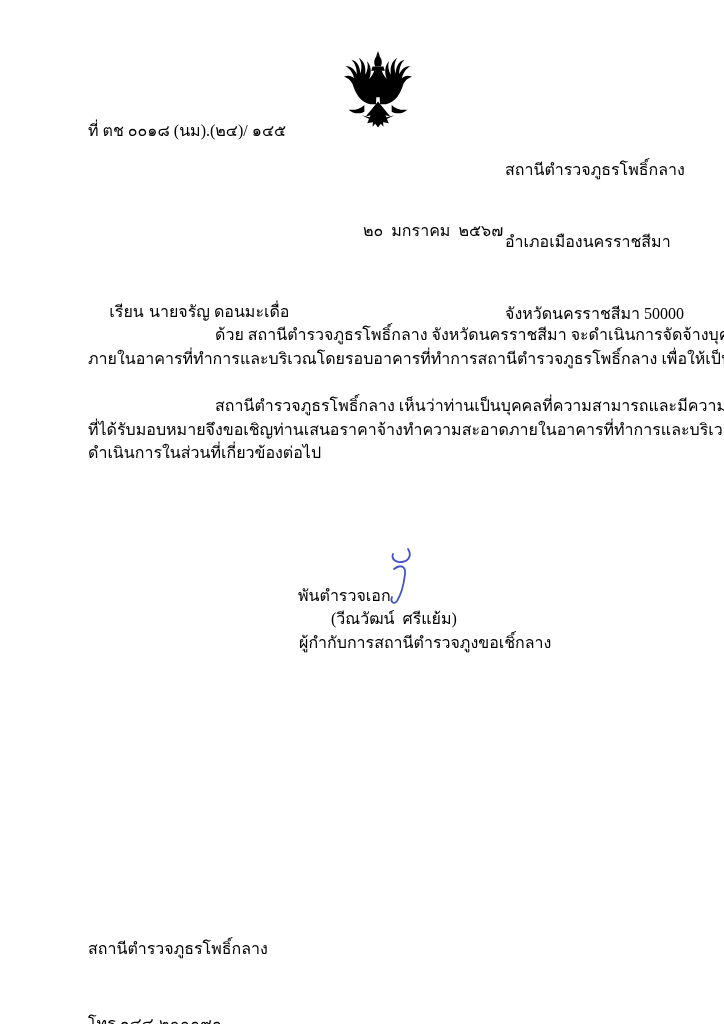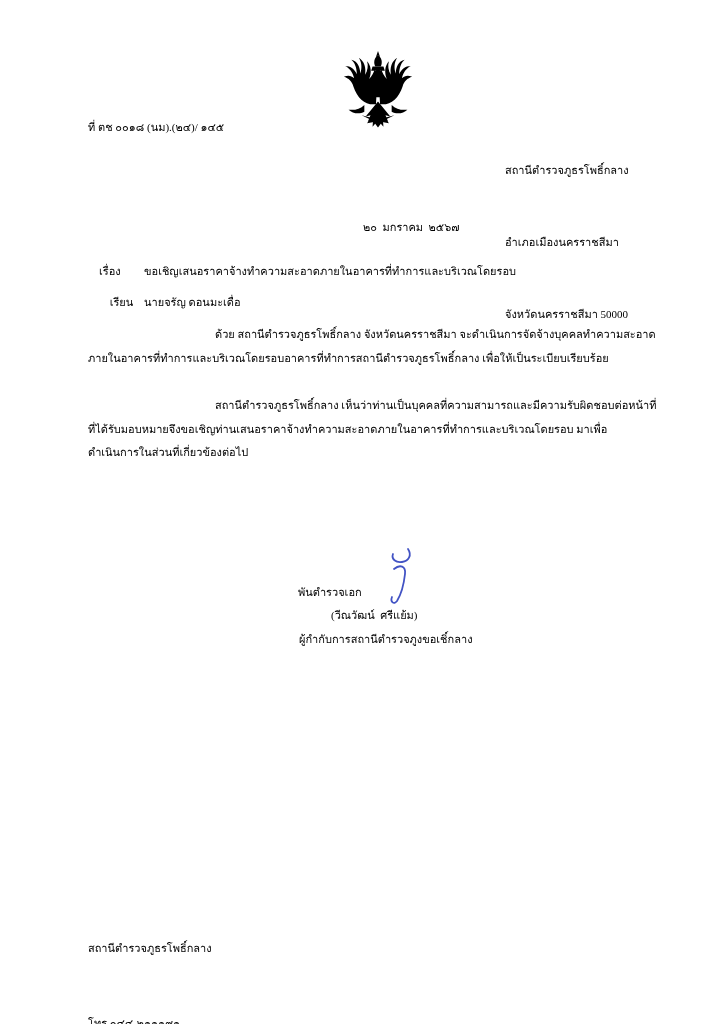--- a/index.html
+++ b/index.html
@@ -3,21 +3,21 @@
 <meta charset="utf-8">
 <style>
   html, body { margin: 0; padding: 0; background: #ffffff; }
   .page {
     position: relative;
     width: 724px;
     height: 1024px;
     background: #ffffff;
     color: #000000;
     font-family: "Liberation Serif", "DejaVu Serif", serif;
-    font-size: 11px;
+    font-size: 16px;
     overflow: hidden;
     border-radius: 26px;
   }
   .abs { position: absolute; white-space: pre; }
   .emblem { position: absolute; left: 337px; top: 50px; width: 82px; height: 92px; }
   .ref { left: 88px; top: 118px; }
   .sender { left: 505px; top: 110px; line-height: 24px; }
   .date { left: 363px; top: 218px; font-family: Liberation Serif, serif; }
   .subj { left: 88px; top: 250px; }
   .to { left: 88px; top: 281px; text-align: center; }
@@ -75,23 +75,20 @@
   <div class="abs ref">ที่ ตช ๐๐๑๘ (นม).(๒๔)/ ๑๔๕</div>
 
   <div class="abs sender">
     <div>สถานีตำรวจภูธรโพธิ์กลาง</div>
     <div>อำเภอเมืองนครราชสีมา</div>
     <div>จังหวัดนครราชสีมา 50000</div>
   </div>
 
   <div class="abs date">๒๐  มกราคม  ๒๕๖๗</div>
 
-  <div class="abs subj">
-    <span class="field-label">เรื่อง</span><span>ขอเชิญเสนอราคาจ้างทำความสะอาดภายในอาคารที่ทำการและบริเวณโดยรอบ</span>
-  </div>
 
   <div class="abs to">
     <span class="field-label">เรียน</span><span>นายจรัญ ดอนมะเดื่อ</span>
   </div>
 
   <div class="para p1">
     <div class="line indent">ด้วย สถานีตำรวจภูธรโพธิ์กลาง จังหวัดนครราชสีมา จะดำเนินการจัดจ้างบุคคลทำความสะอาด</div>
     <div class="line">ภายในอาคารที่ทำการและบริเวณโดยรอบอาคารที่ทำการสถานีตำรวจภูธรโพธิ์กลาง เพื่อให้เป็นระเบียบเรียบร้อย</div>
   </div>
 

